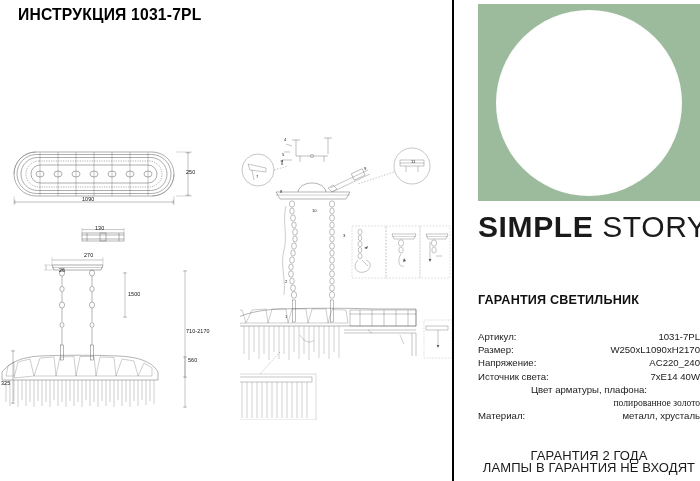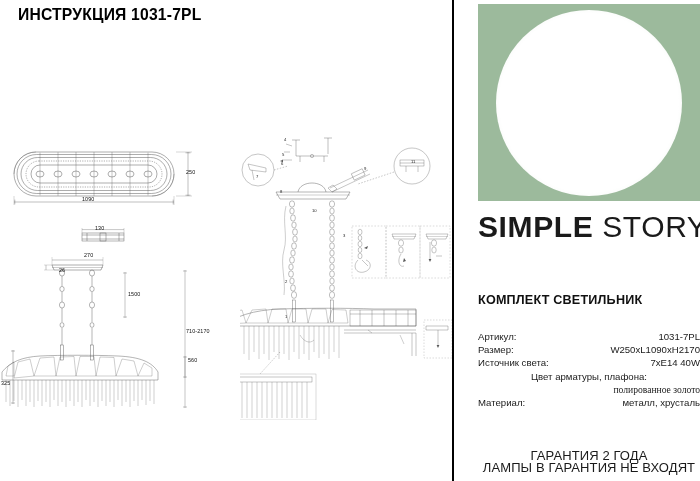--- a/index.html
+++ b/index.html
@@ -573,30 +573,34 @@
   <div id="divider"></div>
 
   <div id="right-pane">
 
     <div id="hero-panel">
       <div id="hero-glow"></div>
     </div>
 
     <div id="brand"><span class="b1">SIMPLE</span><span class="b2"> STORY</span></div>
 
-    <div id="product-type">КОМПЛЕКТ СВЕТИЛЬНИК</div>
+    <div id="product-type">ГАРАНТИЯ СВЕТИЛЬНИК</div>
 
     <div id="specs">
       <div class="spec-row">
         <span class="k">Артикул:</span>
         <span class="v">1031-7PL</span>
       </div>
       <div class="spec-row">
         <span class="k">Размер:</span>
         <span class="v">W250xL1090xH2170</span>
+      </div>
+      <div class="spec-row">
+        <span class="k">Напряжение:</span>
+        <span class="v">AC220_240</span>
       </div>
       <div class="spec-row">
         <span class="k">Источник света:</span>
         <span class="v">7xE14 40W</span>
       </div>
       <div class="spec-row full">
         <span class="k">Цвет арматуры, плафона:</span>
       </div>
       <div class="spec-row rightonly">
         <span class="v">полированное золото</span>

